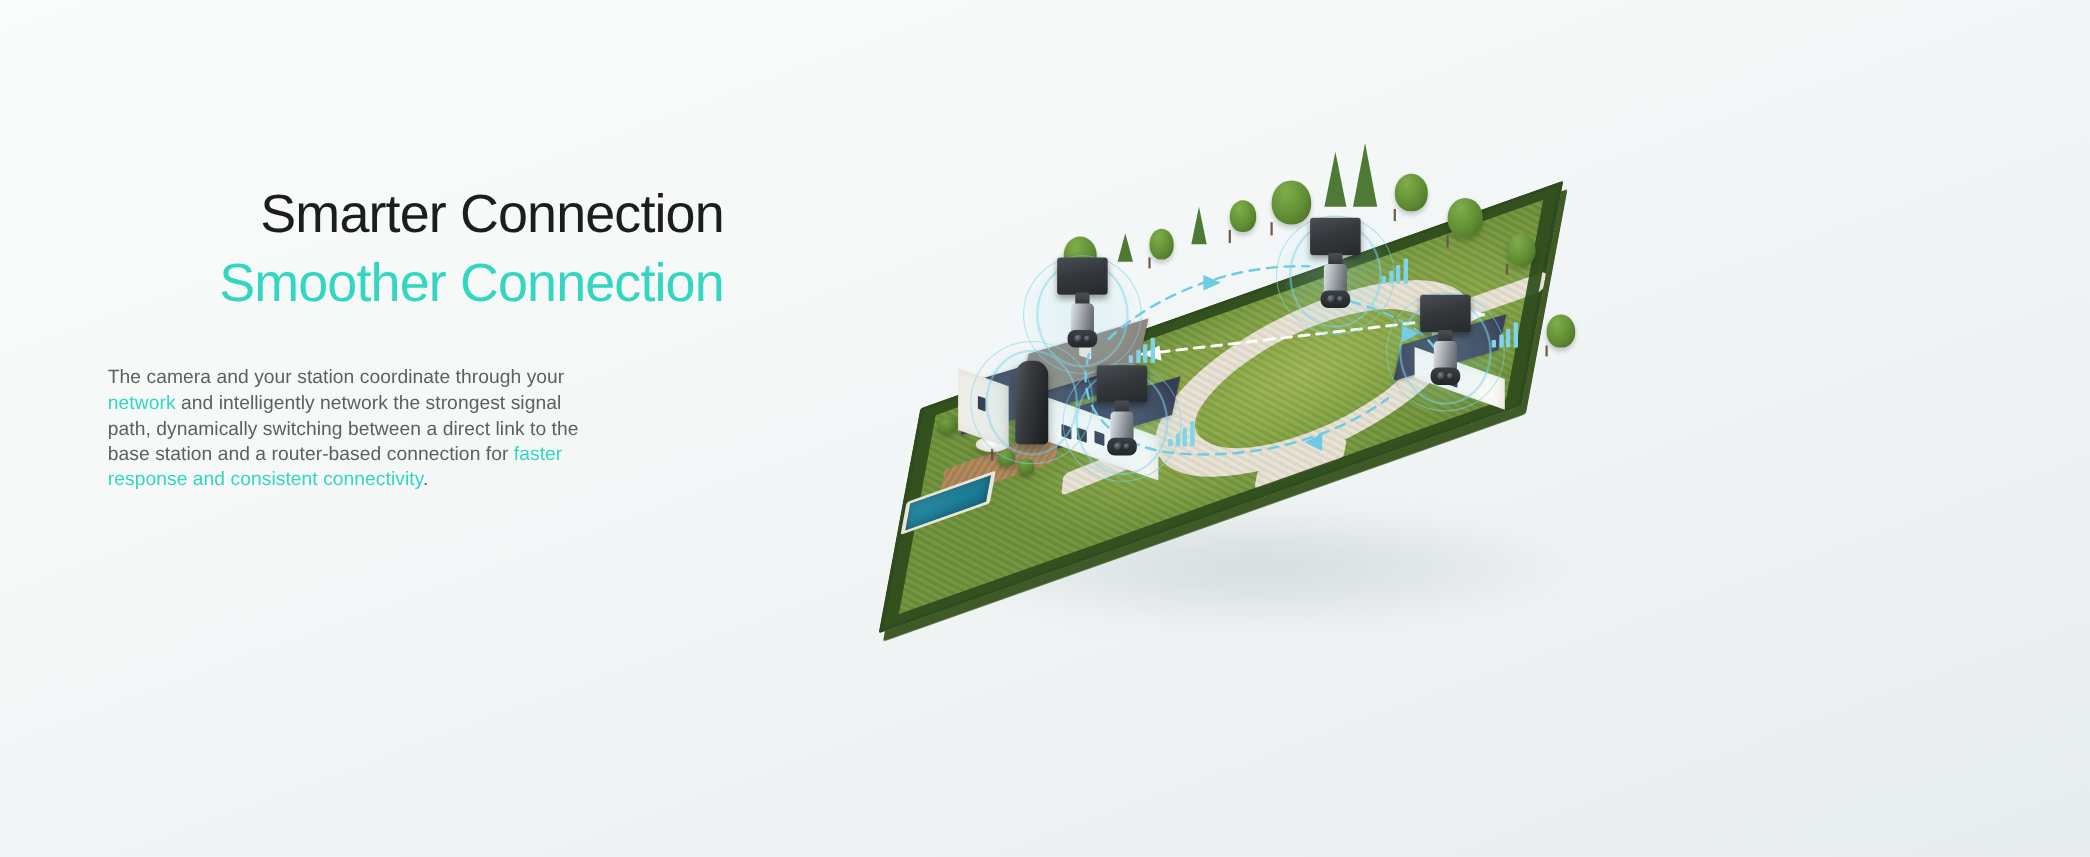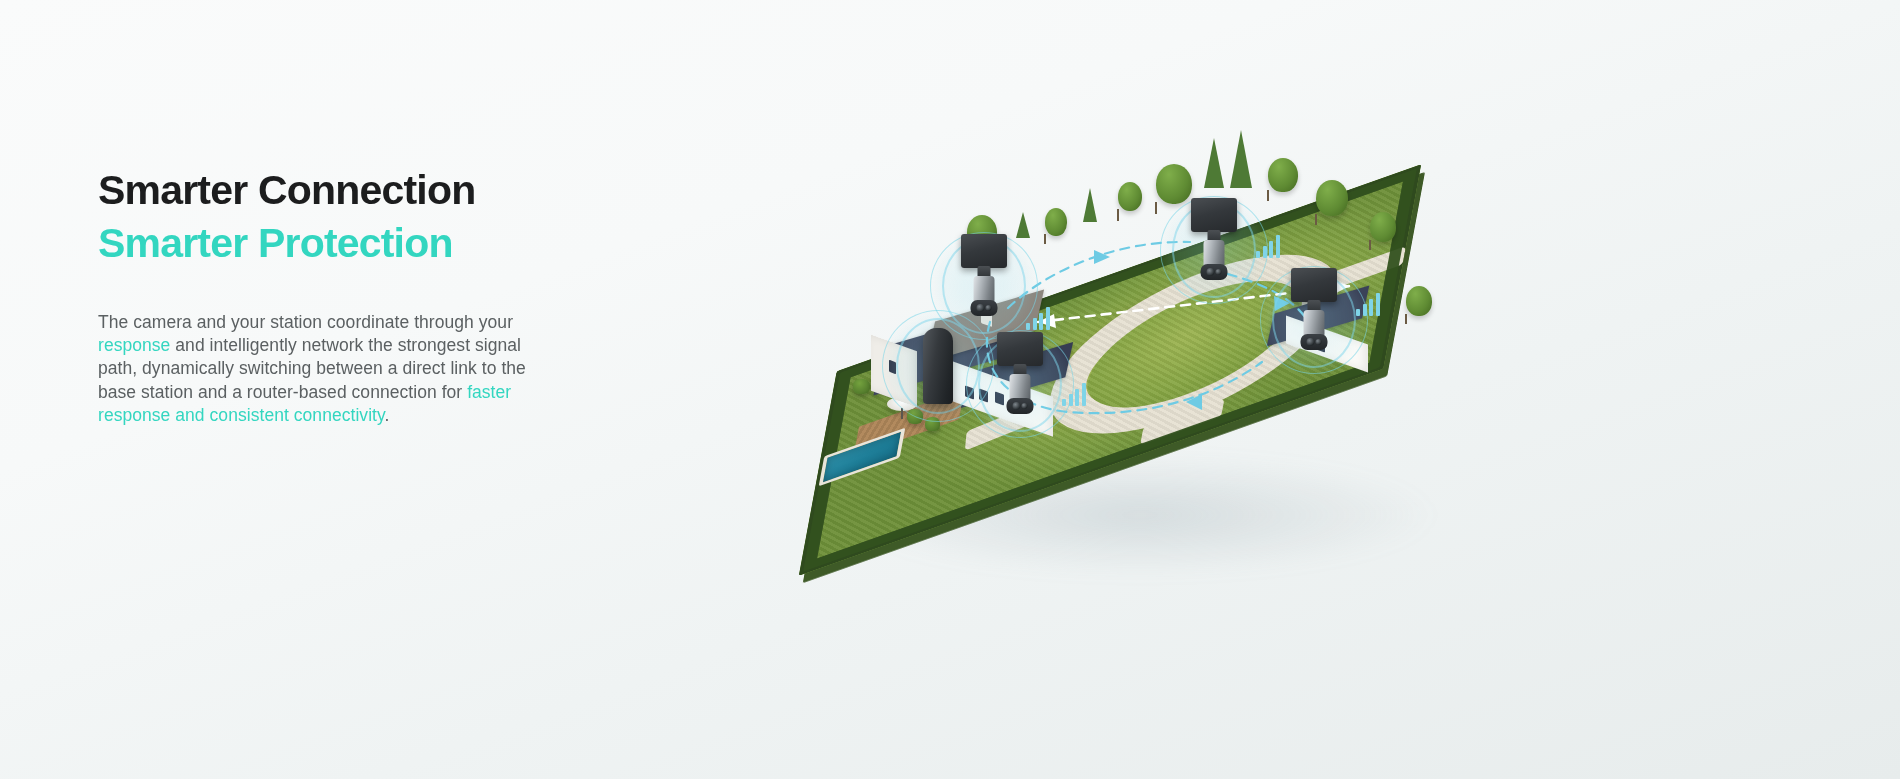--- a/index.html
+++ b/index.html
@@ -6,22 +6,22 @@
   html,body { width:1900px; height:779px; overflow:hidden; }
   body {
     font-family:"Liberation Sans", sans-serif;
     background:linear-gradient(160deg,#FAFBFB 0%,#F7F9F9 32%,#EFF3F3 62%,#E7ECEC 100%);
     position:relative;
   }
   .stage { position:absolute; inset:0; }
 
   
   .copy { position:absolute; left:98px; top:164px; width:560px; }
-  .headline { font-weight:700; font-size:41px; line-height:1.29;
-    letter-spacing:-0.8px; }
+  .headline { font-weight:400; font-size:49px; line-height:1.29;
+    letter-spacing:-0.8px;text-align:right; }
   .hl-1 { color:#1C1D1E; }
   .hl-2 { color:#33D6C0; }
   .body-copy { margin-top:41px; font-size:17.5px; line-height:1.33;
     color:#5B6062; letter-spacing:0.05px; max-width:440px; }
   .accent { color:#33D6C0; }
 
   
   .scene { position:absolute; left:690px; top:100px; width:830px; height:420px; }
   .plot-wrap { position:absolute; inset:0; }
 
@@ -191,23 +191,23 @@
   }
 </style>
 </head>
 <body>
 
 <div class="stage">
 
   <div class="copy">
     <h1 class="headline">
       <span class="hl-1">Smarter Connection</span><br>
-      <span class="hl-2">Smarter Protection</span>
+      <span class="hl-2">Smoother Connection</span>
     </h1>
-    <p class="body-copy"><span>The camera and your station coordinate through your </span><span class="accent">response</span><span> and intelligently network the strongest signal path, dynamically switching between a direct link to the base station and a router-based connection for </span><span class="accent">faster response and consistent connectivity</span><span>.</span></p>
+    <p class="body-copy"><span>The camera and your station coordinate through your </span><span class="accent">network</span><span> and intelligently network the strongest signal path, dynamically switching between a direct link to the base station and a router-based connection for </span><span class="accent">faster response and consistent connectivity</span><span>.</span></p>
   </div>
 
   <div class="scene">
     <div class="ground-shadow"></div>
 
     <div class="plot-wrap">
       <div class="plate">
         <div class="plate-side"></div>
         <div class="plate-top">
           <div class="patch p1"></div>

